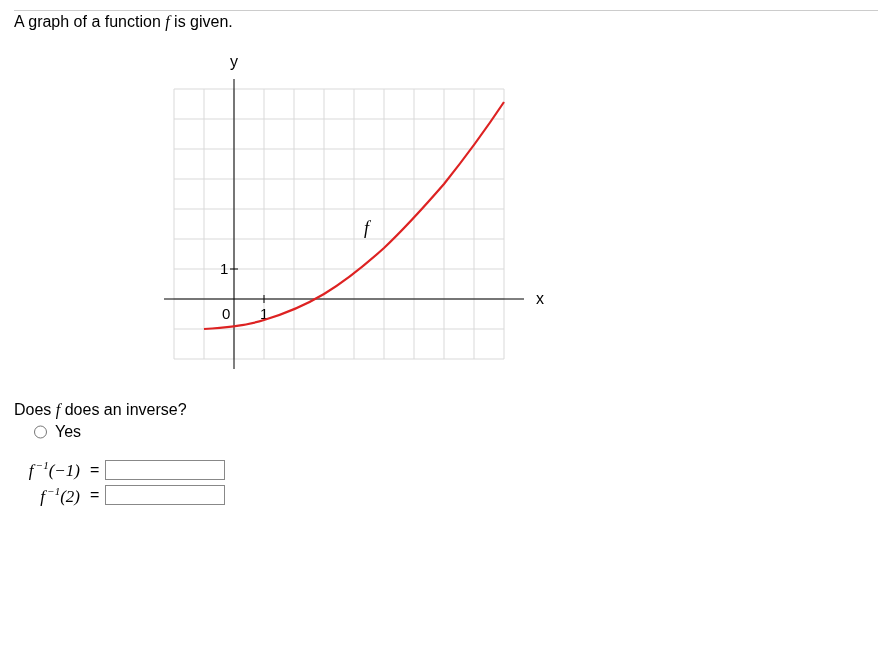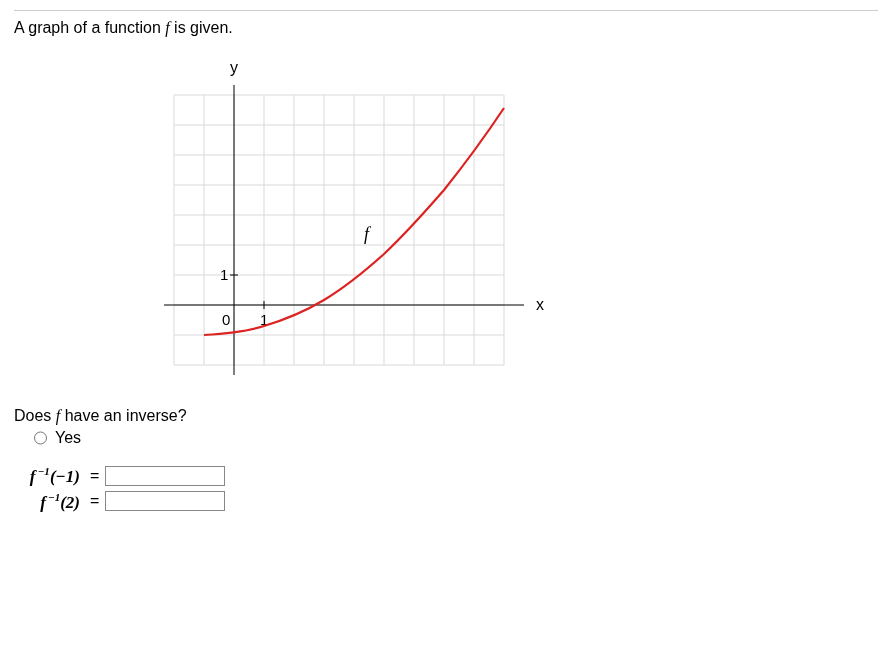--- a/index.html
+++ b/index.html
@@ -3,40 +3,39 @@
   <meta charset="utf-8">
   <style>
     * { box-sizing: border-box; margin: 0; padding: 0; }
     body {
       font-family: Arial, Helvetica, sans-serif;
       font-size: 16px;
       color: #000;
       padding: 10px 14px;
       background: #fff;
     }
-    .top-rule { border-top: 1px solid #ccc; padding-top: 8px; }
+    .top-rule { border-top: 1px solid #ccc; padding-top: 2px; }
     .prompt-text { margin-bottom: 6px; }
     .italic-f { font-style: italic; font-family: "Times New Roman", serif; }
     .graph-wrap { margin: 8px 0 12px 140px; }
     svg.graph { display: block; }
 
     .question-block { margin-top: 6px; margin-bottom: 18px; }
     .radio-row { display: flex; margin: 4px 0 4px 20px; }
     .radio-row input[type=radio] { margin-right: 8px; }
 
     .followup { margin-top: 16px; }
     .eq-row { display: flex; align-items: center; margin: 4px 0; }
     .eq-label {
       font-family: "Times New Roman", serif;
       font-style: italic;
       font-size: 17px;
       min-width: 70px;
       text-align: right;
       padding-right: 4px;
-      font-weight: bold;
     }
     .eq-label sup { font-size: 11px; }
     .eq-eq { padding: 0 6px; }
     .answer-input {
       width: 120px;
       height: 20px;
       border: 1px solid #888;
       padding: 2px 4px;
       font-size: 13px;
     }
@@ -99,21 +98,21 @@
            C 65 289, 95 286, 110 281
            C 130 275, 150 267, 170 255
            C 190 243, 210 227, 230 209
            C 250 190, 270 168, 290 145
            C 310 120, 330 93, 350 63"></path>
     </svg>
   </div>
 
   <div class="question-block">
     <p>
-      <span>Does </span><span class="italic-f">f</span><span> have an inverse?</span>
+      <span>Does </span><span class="italic-f">f</span><span> does an inverse?</span>
     </p>
     <label class="radio-row">
       <input type="radio" name="inv" style="">
       <span>Yes</span>
     </label>
   </div>
 
   <div class="followup">
     <div class="eq-row">
       <span class="eq-label">f<sup> −1</sup>(−1)</span>

